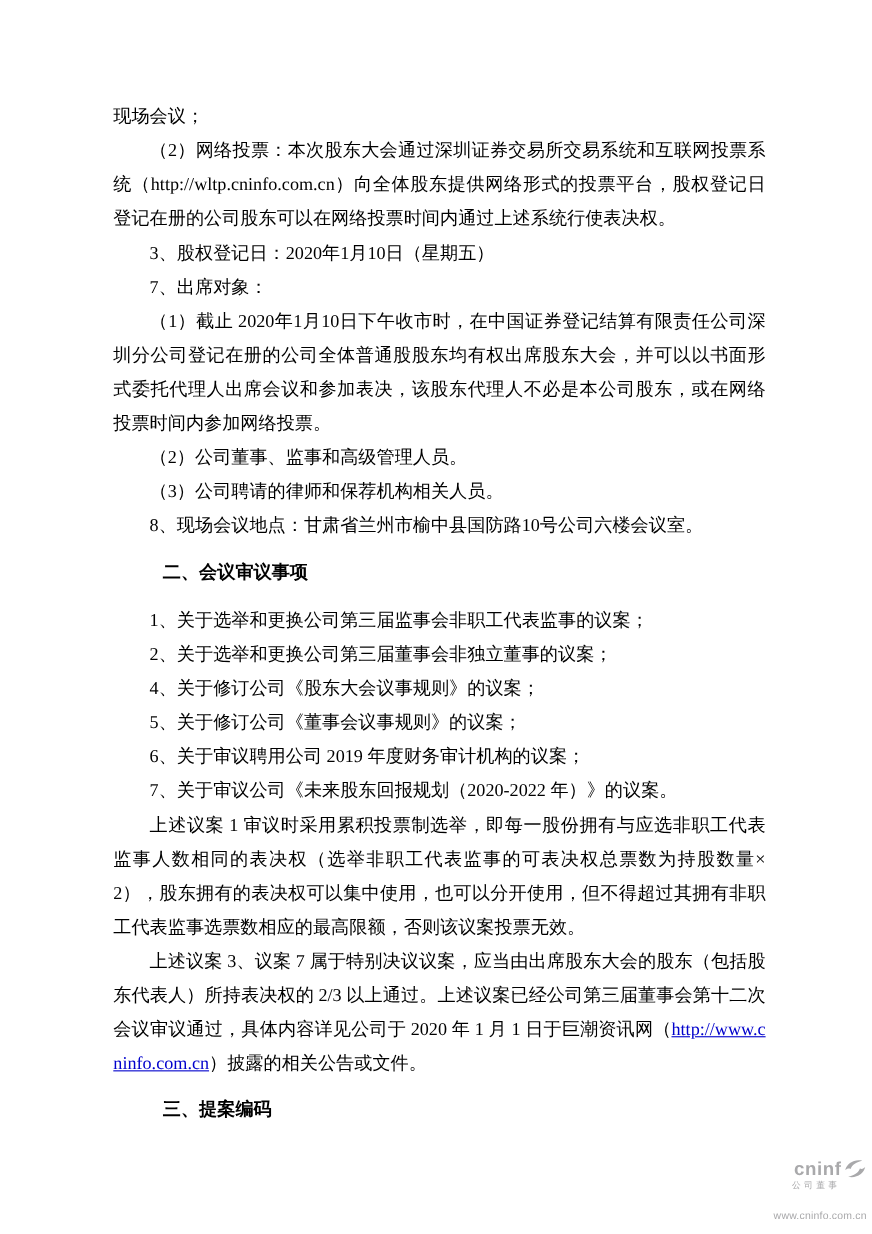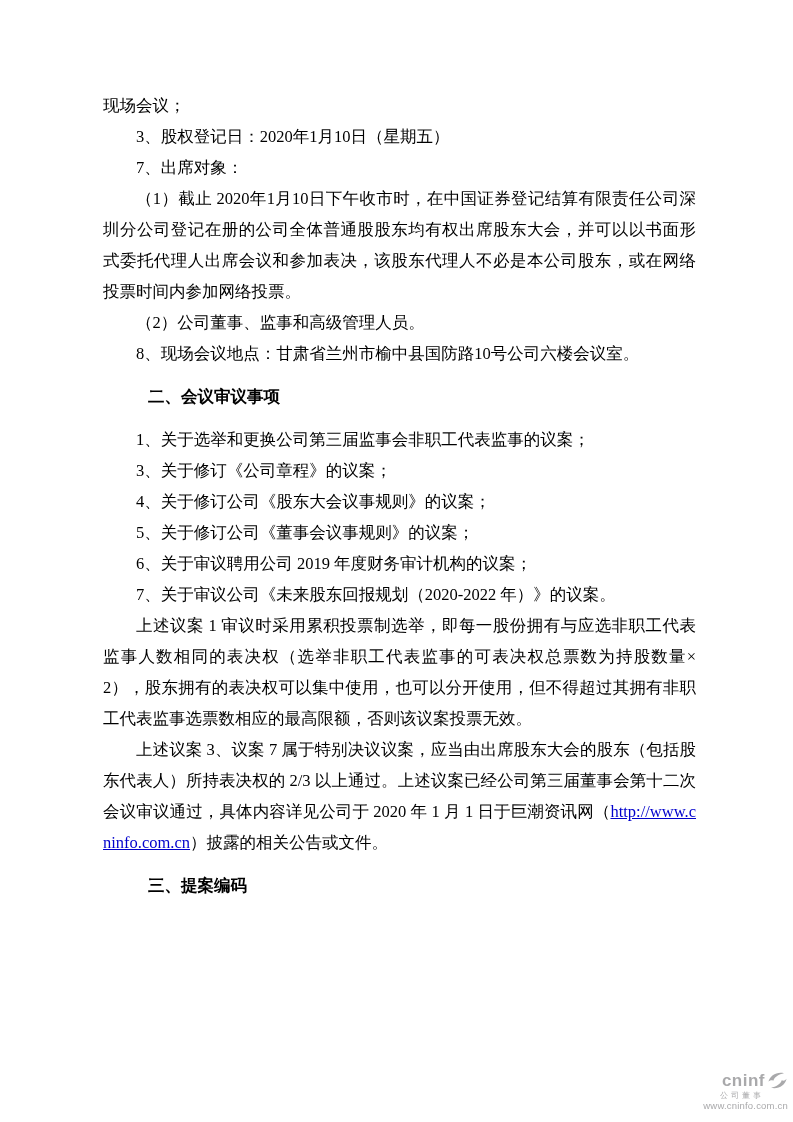--- a/index.html
+++ b/index.html
@@ -69,48 +69,50 @@
   .wm-swirl svg {
     display: block;
   }
   .wm-cn {
     font-size: 8px;
     letter-spacing: 3px;
     margin: 2px 24px 0 0;
   }
   .wm-url {
     font-size: 9.5px;
-    margin-top: 1px;
+    margin-top: 19px;
     letter-spacing: 0.2px;
   }
 </style>
 </head>
 <body>
 
 <div class="page">
   <div class="content">
 
     <p class="para no-indent">现场会议；</p>
 
+    <p class="para">（2）网络投票：本次股东大会通过深圳证券交易所交易系统和互联网投票系统（http://wltp.cninfo.com.cn）向全体股东提供网络形式的投票平台，股权登记日登记在册的公司股东可以在网络投票时间内通过上述系统行使表决权。</p>
 
     <p class="para">3、股权登记日：2020年1月10日（星期五）</p>
 
     <p class="para">7、出席对象：</p>
 
     <p class="para">（1）截止 2020年1月10日下午收市时，在中国证券登记结算有限责任公司深圳分公司登记在册的公司全体普通股股东均有权出席股东大会，并可以以书面形式委托代理人出席会议和参加表决，该股东代理人不必是本公司股东，或在网络投票时间内参加网络投票。</p>
 
     <p class="para">（2）公司董事、监事和高级管理人员。</p>
 
+    <p class="para">（3）公司聘请的律师和保荐机构相关人员。</p>
 
     <p class="para">8、现场会议地点：甘肃省兰州市榆中县国防路10号公司六楼会议室。</p>
 
     <p class="heading">二、会议审议事项</p>
 
     <p class="para">1、关于选举和更换公司第三届监事会非职工代表监事的议案；</p>
-    <p class="para">3、关于修订《公司章程》的议案；</p>
+    <p class="para">2、关于选举和更换公司第三届董事会非独立董事的议案；</p>
     <p class="para">4、关于修订公司《股东大会议事规则》的议案；</p>
     <p class="para">5、关于修订公司《董事会议事规则》的议案；</p>
     <p class="para">6、关于审议聘用公司 2019 年度财务审计机构的议案；</p>
     <p class="para">7、关于审议公司《未来股东回报规划（2020-2022 年）》的议案。</p>
 
     <p class="para">上述议案 1 审议时采用累积投票制选举，即每一股份拥有与应选非职工代表监事人数相同的表决权（选举非职工代表监事的可表决权总票数为持股数量×2），股东拥有的表决权可以集中使用，也可以分开使用，但不得超过其拥有非职工代表监事选票数相应的最高限额，否则该议案投票无效。</p>
 
     <p class="para"><span>上述议案 3、议案 7 属于特别决议议案，应当由出席股东大会的股东（包括股东代表人）所持表决权的 2/3 以上通过。上述议案已经公司第三届董事会第十二次会议审议通过，具体内容详见公司于 2020 年 1 月 1 日于巨潮资讯网（</span><a class="doc-link">http://www.cninfo.com.cn</a><span>）披露的相关公告或文件。</span></p>
 
     <p class="heading">三、提案编码</p>

